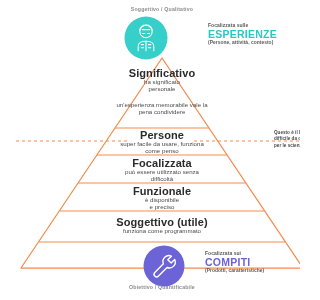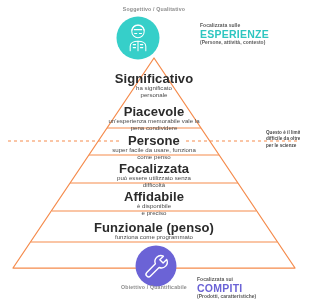--- a/index.html
+++ b/index.html
@@ -4,54 +4,53 @@
 <style>
   html,body{margin:0;padding:0;}
   body{
     width:300px;height:300px;
     background:#ffffff;
     font-family:"Liberation Sans", sans-serif;
     overflow:hidden;
     position:relative;
     -webkit-font-smoothing:antialiased;
   }
-  #stage{position:absolute;left:4px;top:0;width:300px;height:300px;}
+  #stage{position:absolute;left:12px;top:0;width:300px;height:300px;}
   #svgroot{position:absolute;left:0;top:0;width:300px;height:300px;}
 
   
   .lbl{position:absolute;color:#3b3b3b;}
 
   .axis-cap{
     width:300px;text-align:center;left:0;
     font-size:5.2px;font-weight:700;letter-spacing:.18px;
     color:#8d8d8d;
   }
   #cap-top{top:6px;}
   #cap-bottom{top:284px;}
 
   
   .tier{position:absolute;text-align:center;left:0;width:300px;}
   .tier .t-title{
-    font-size:13px;font-weight:700;color:#2b2b2b;letter-spacing:.08px;
+    font-size:11px;font-weight:700;color:#2b2b2b;letter-spacing:.08px;
     line-height:10px;
-    margin-top:6px;
   }
   .tier .t-sub{
     font-size:6.1px;font-weight:400;color:#4a4a4a;line-height:7.4px;
     letter-spacing:.02px;
   }
 
   
   .callout{position:absolute;}
   .callout .c-kicker{font-size:5px;font-weight:700;color:#5a5a5a;line-height:6.2px;letter-spacing:.05px;}
   .callout .c-head{font-size:10.5px;font-weight:700;line-height:12px;letter-spacing:.25px;}
   .callout .c-note{font-size:4.9px;font-weight:700;color:#5a5a5a;line-height:6.2px;letter-spacing:.04px;}
   #callout-top{left:196px;top:22px;}
   #callout-top .c-head{color:#2ec6c0;}
-  #callout-bottom{left:193px;top:250px;margin-top:26px;}
+  #callout-bottom{left:193px;top:250px;}
   #callout-bottom .c-head{color:#6b63d6;}
 
   
   #limit-note{
     position:absolute;left:262px;top:130px;width:40px;
     font-size:4.6px;font-weight:700;color:#4a4a4a;line-height:6.4px;
     letter-spacing:.02px;white-space:nowrap;overflow:hidden;
   }
 </style>
 </head>
@@ -117,41 +116,40 @@
     <div>per le scienze</div>
   </div>
 
   <div class="tier" style="top:68px">
     <div class="t-title">Significativo</div>
     <div class="t-sub">ha significato</div>
     <div class="t-sub">personale</div>
   </div>
 
   <div class="tier" style="top:101px">
-    <div class="t-title">Piacevole</div>
     <div class="t-sub">un'esperienza memorabile vale la</div>
     <div class="t-sub">pena condividere</div>
   </div>
 
   <div class="tier" style="top:130px">
     <div class="t-title">Persone</div>
     <div class="t-sub">super facile da usare, funziona</div>
     <div class="t-sub">come penso</div>
   </div>
 
   <div class="tier" style="top:158px">
     <div class="t-title">Focalizzata</div>
     <div class="t-sub">può essere utilizzato senza</div>
     <div class="t-sub">difficoltà</div>
   </div>
 
   <div class="tier" style="top:186px">
-    <div class="t-title">Affidabile</div>
+    <div class="t-title">Funzionale</div>
     <div class="t-sub">è disponibile</div>
     <div class="t-sub">e preciso</div>
   </div>
 
   <div class="tier" style="top:217px">
-    <div class="t-title">Funzionale (penso)</div>
+    <div class="t-title">Soggettivo (utile)</div>
     <div class="t-sub">funziona come programmato</div>
   </div>
 
 </div>
 
 </body></html>

